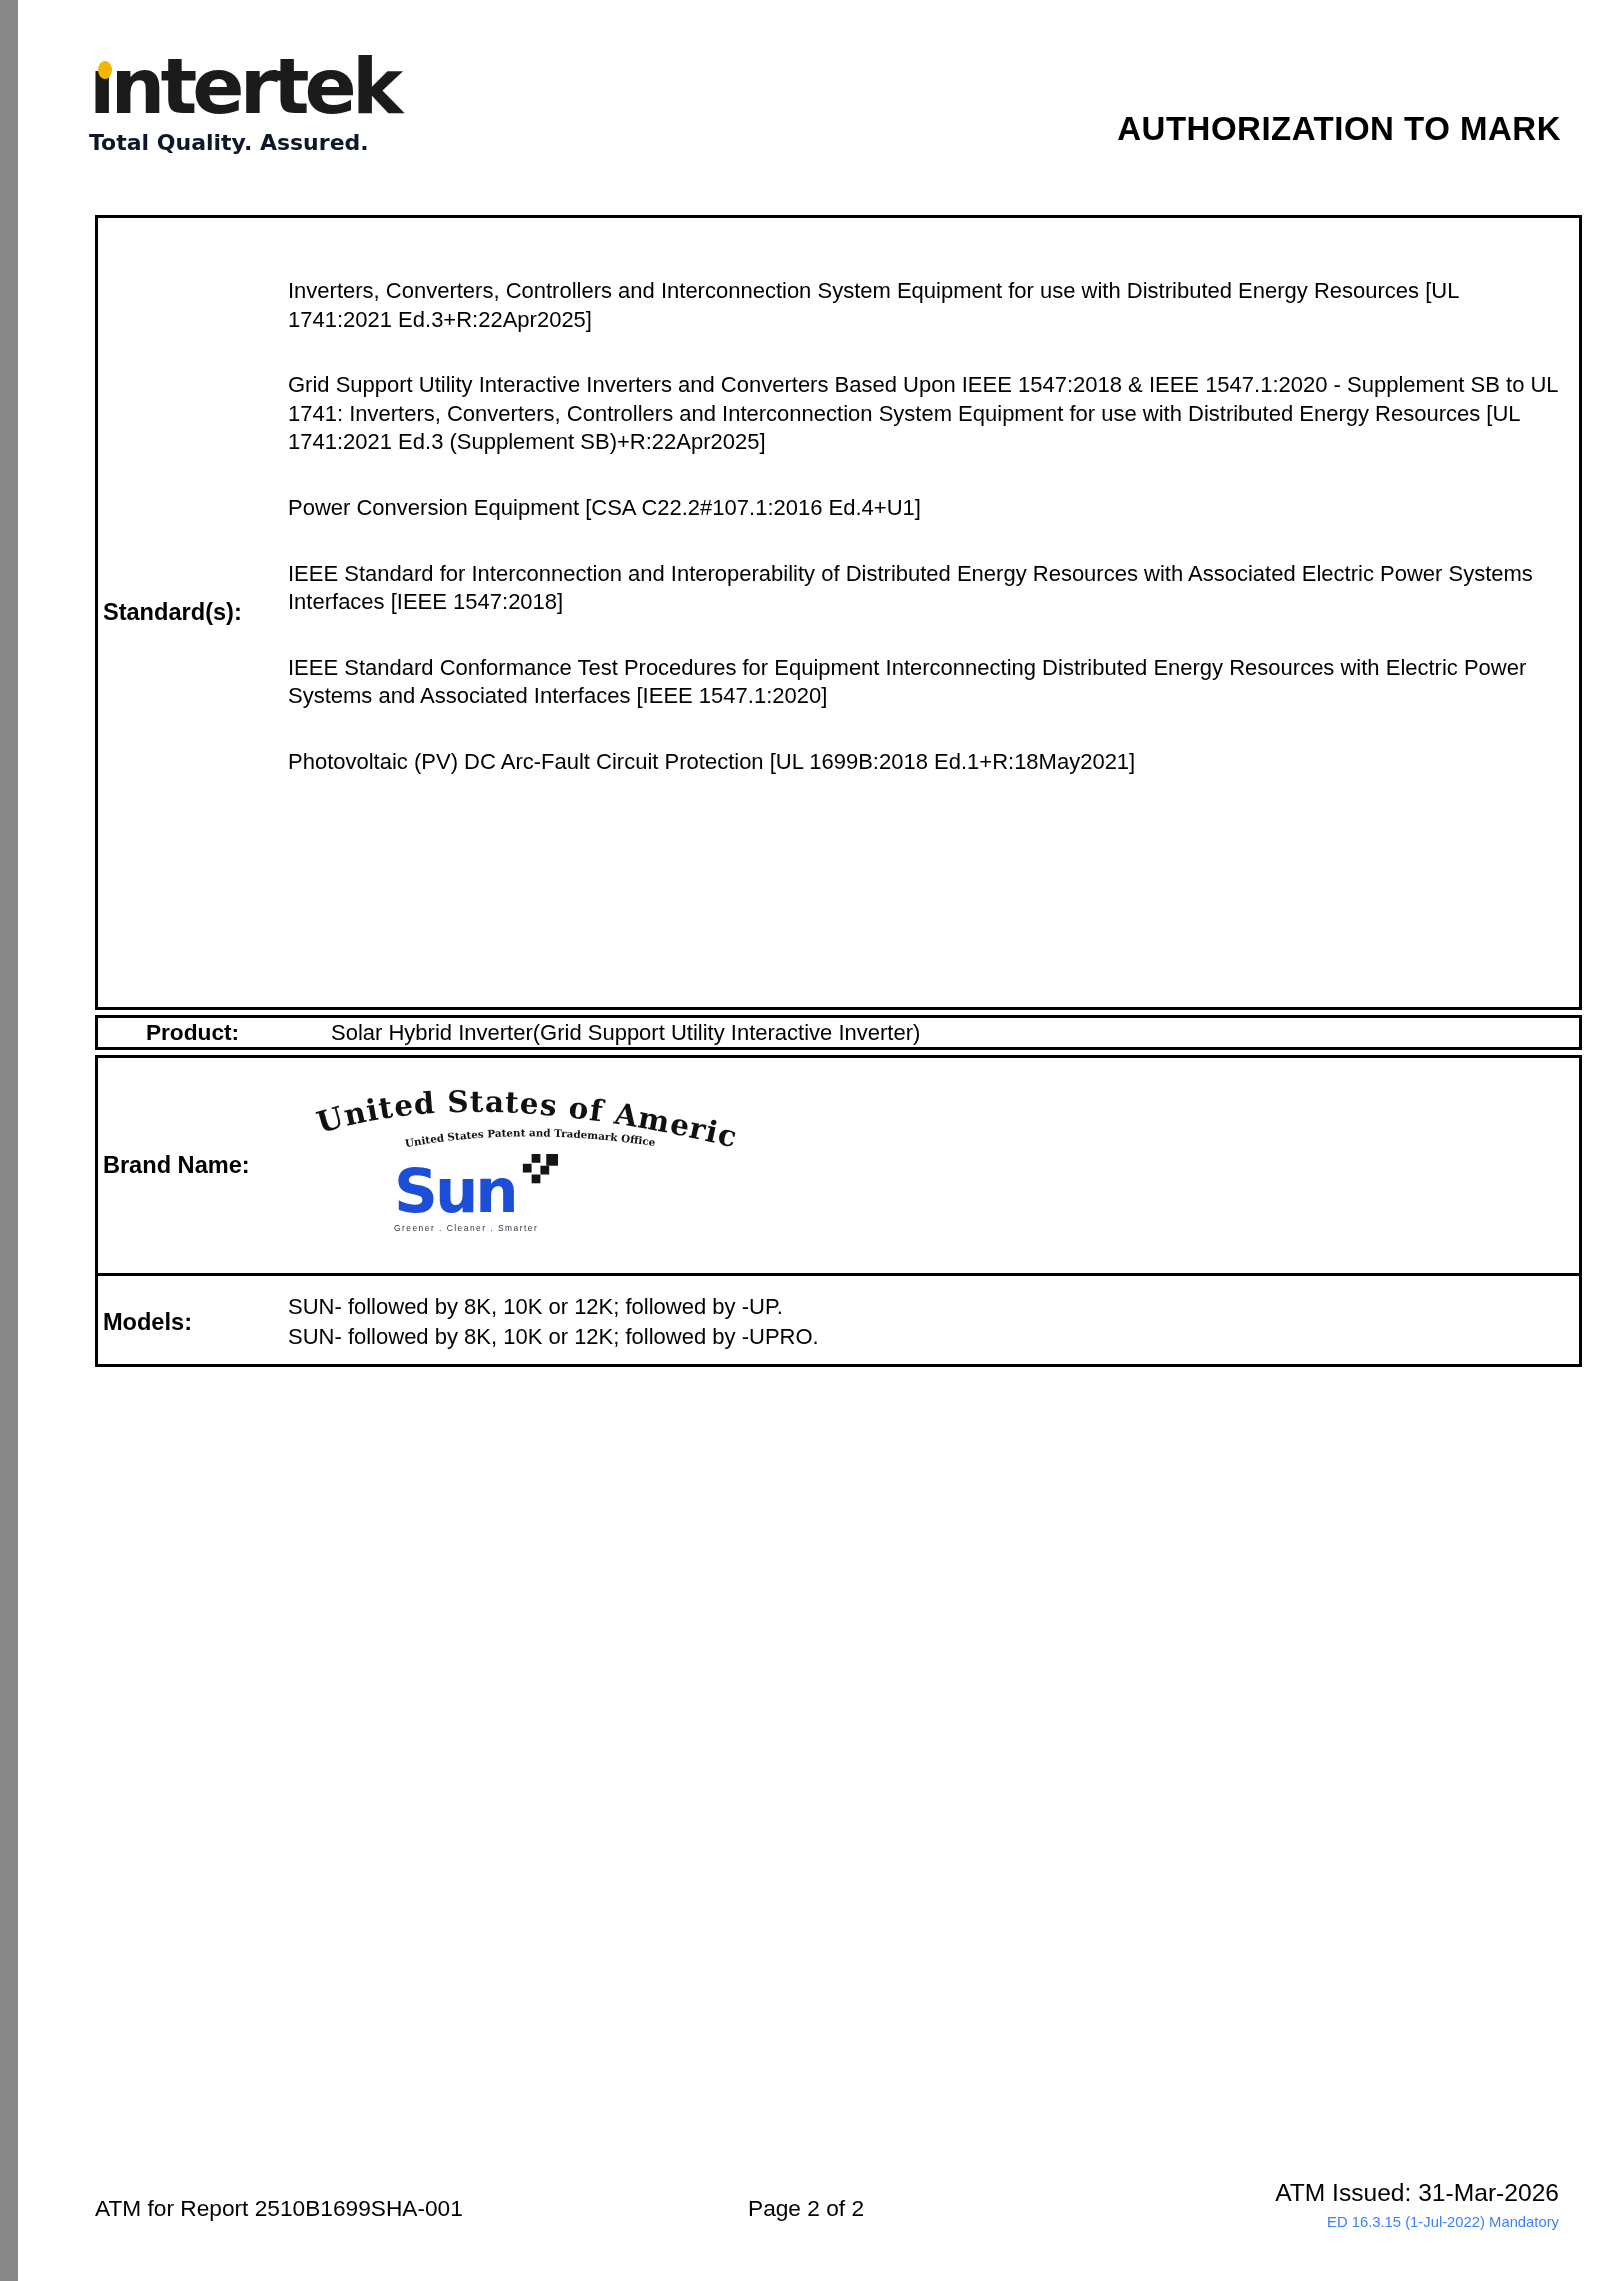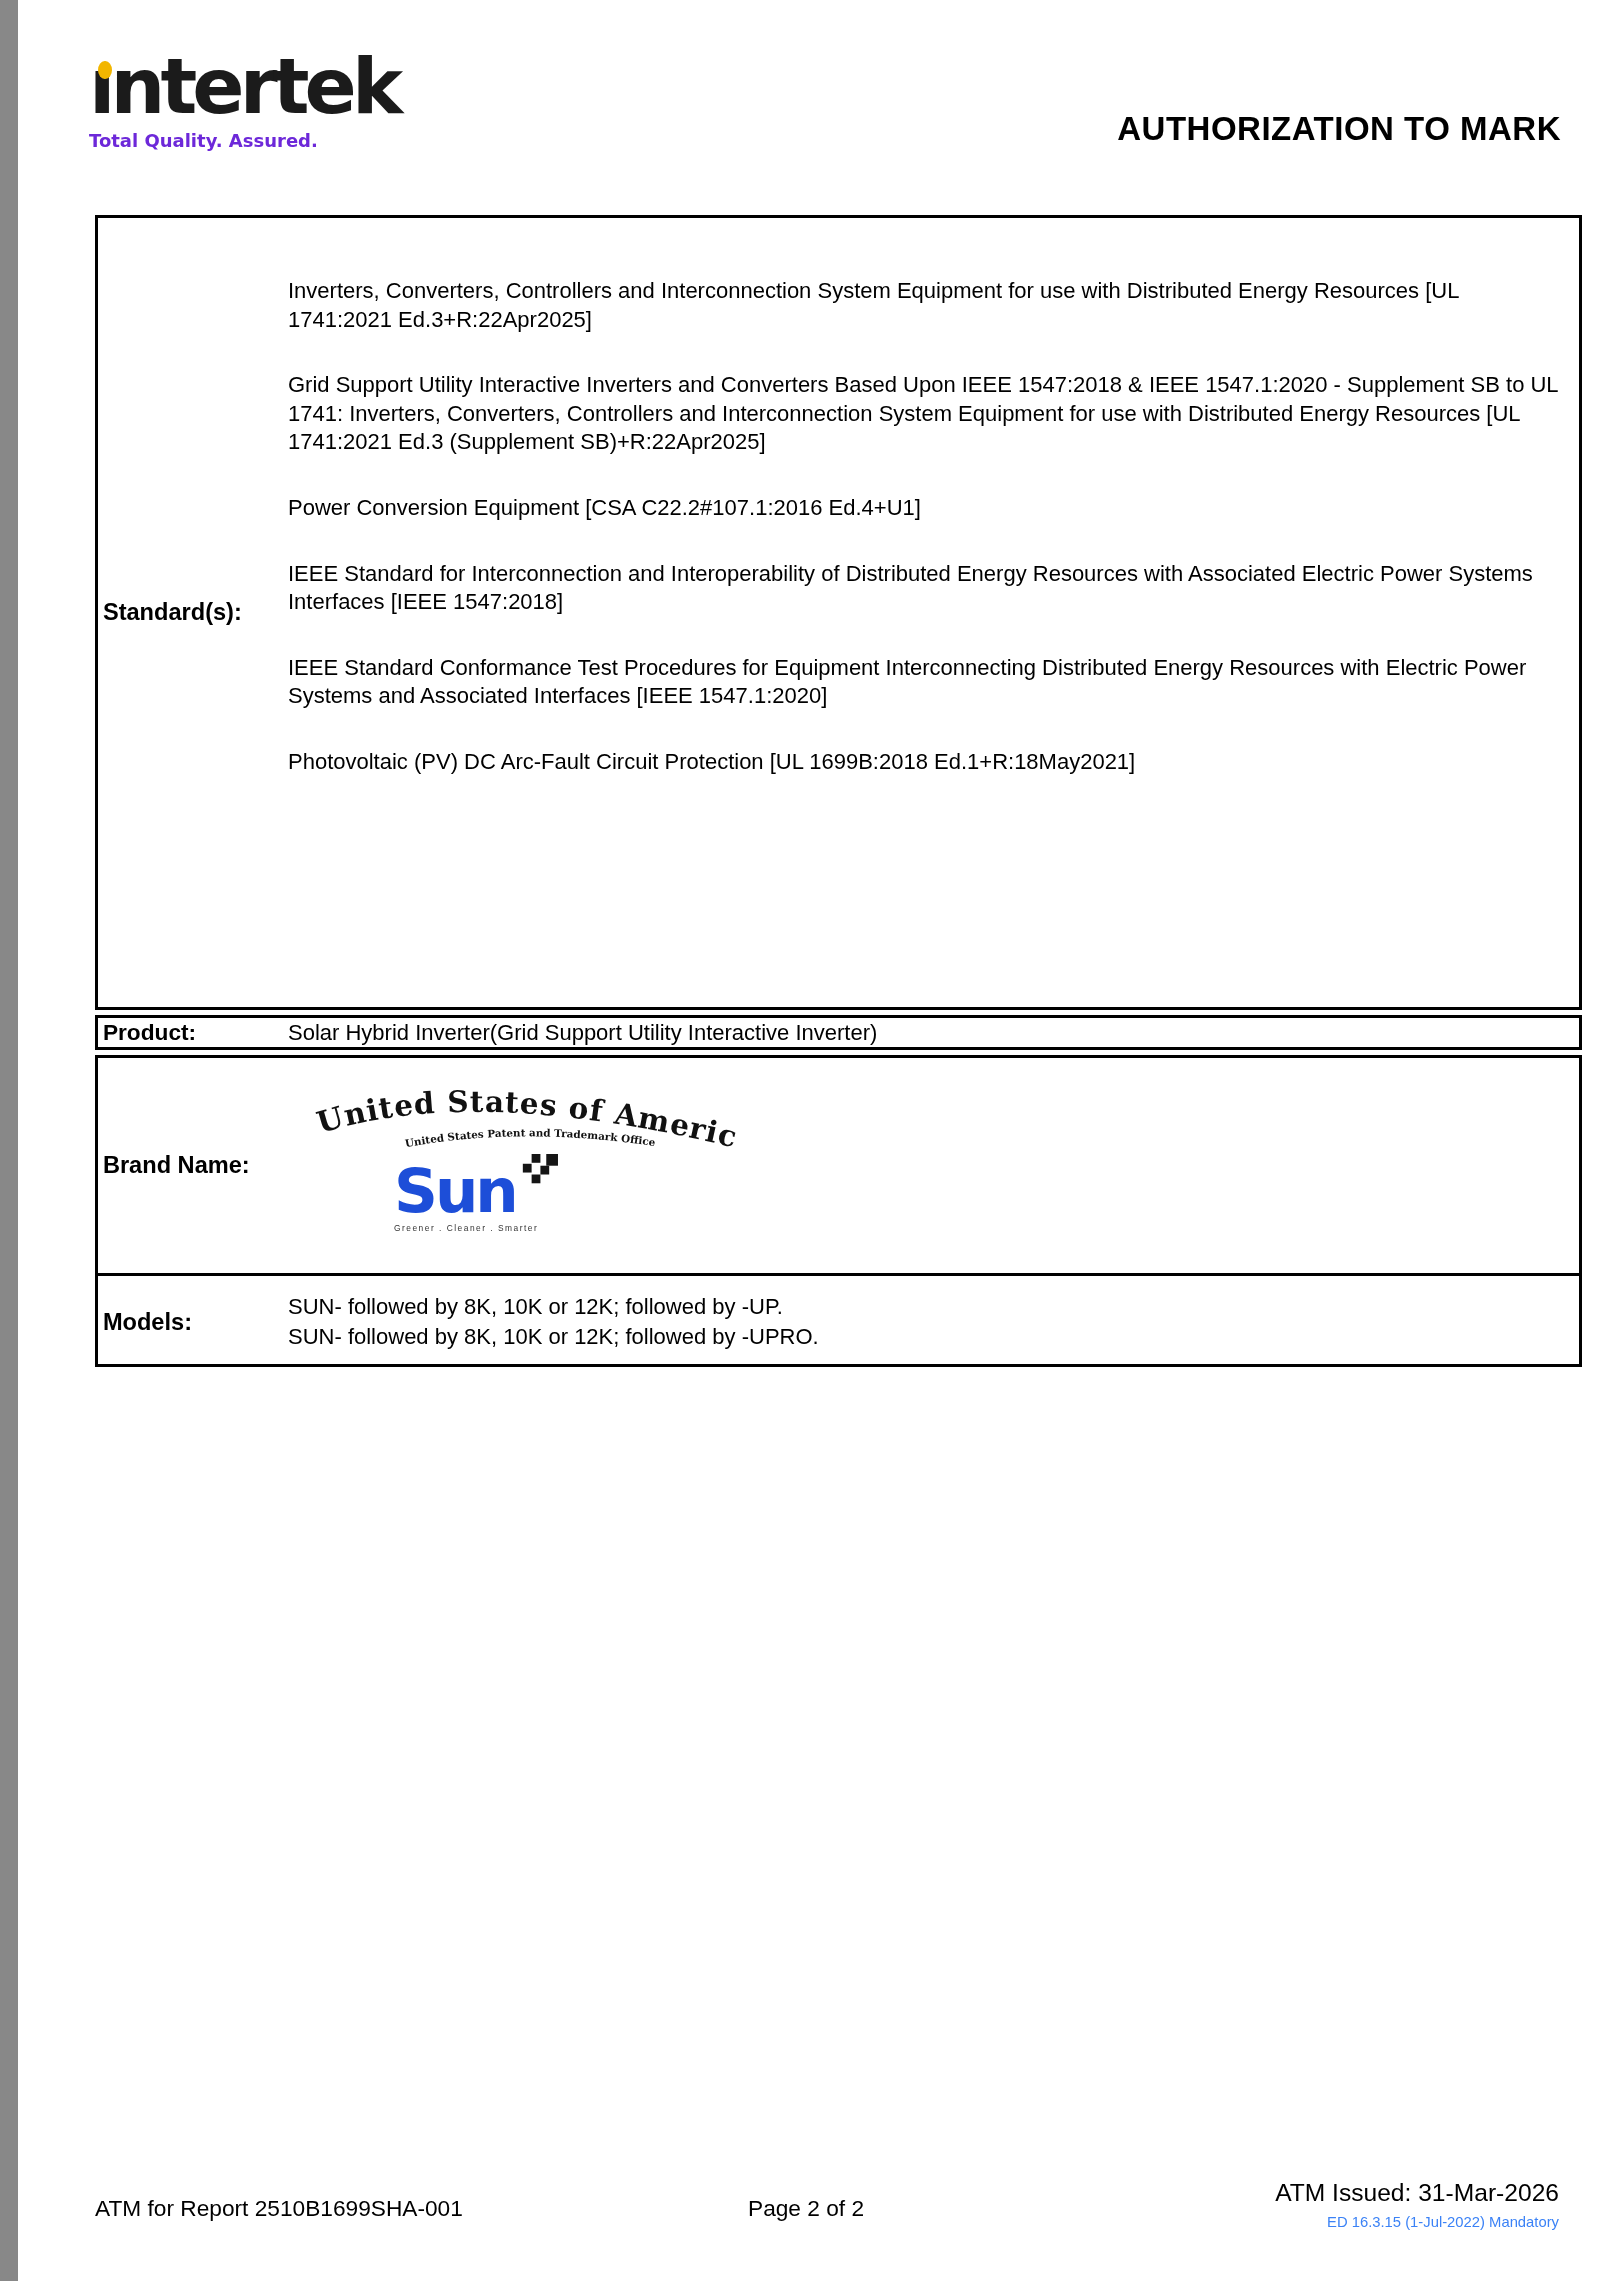--- a/index.html
+++ b/index.html
@@ -19,32 +19,32 @@
     font-family:"DejaVu Sans", sans-serif;
     font-weight:bold;font-size:77px;letter-spacing:-4.9px;
     color:#1b1b1b;line-height:1.05;
   }
   .logo-dot{
     position:absolute;left:8.9px;top:13.8px;width:13.8px;height:18.7px;
     border-radius:50%;background:#f2b600;
   }
   .logo-tagline{
     font-family:"DejaVu Sans", sans-serif;
-    font-weight:bold;font-size:18px;color:#6d28d9;margin-top:2px;letter-spacing:0;
+    font-weight:bold;font-size:22px;color:#0f172a;margin-top:2px;letter-spacing:0;
   }
   .doc-title{
     position:absolute;right:77px;top:110px;margin:0;
     font-size:33px;font-weight:bold;letter-spacing:0.5px;
     font-family:"Liberation Sans", sans-serif;
   }
 
   
   .tbox{position:absolute;left:77px;width:1487px;border:3px solid #000;box-sizing:border-box;background:#fff;}
   .box-standards{top:215px;height:795px;}
-  .box-product{top:1015px;height:35px;border-width:3.9px 3px;}
+  .box-product{top:1015px;height:35px;border-width:3.9px 3px;padding-left:43px;}
   .box-brand-models{top:1055px;height:312px;}
 
   .row{display:flex;}
   .label-cell{
     flex:0 0 190px;box-sizing:border-box;padding-left:4.9px;
     font-weight:bold;font-size:23.6px;
     display:flex;align-items:center;
   }
   .content-cell{flex:1;box-sizing:border-box;}
 

